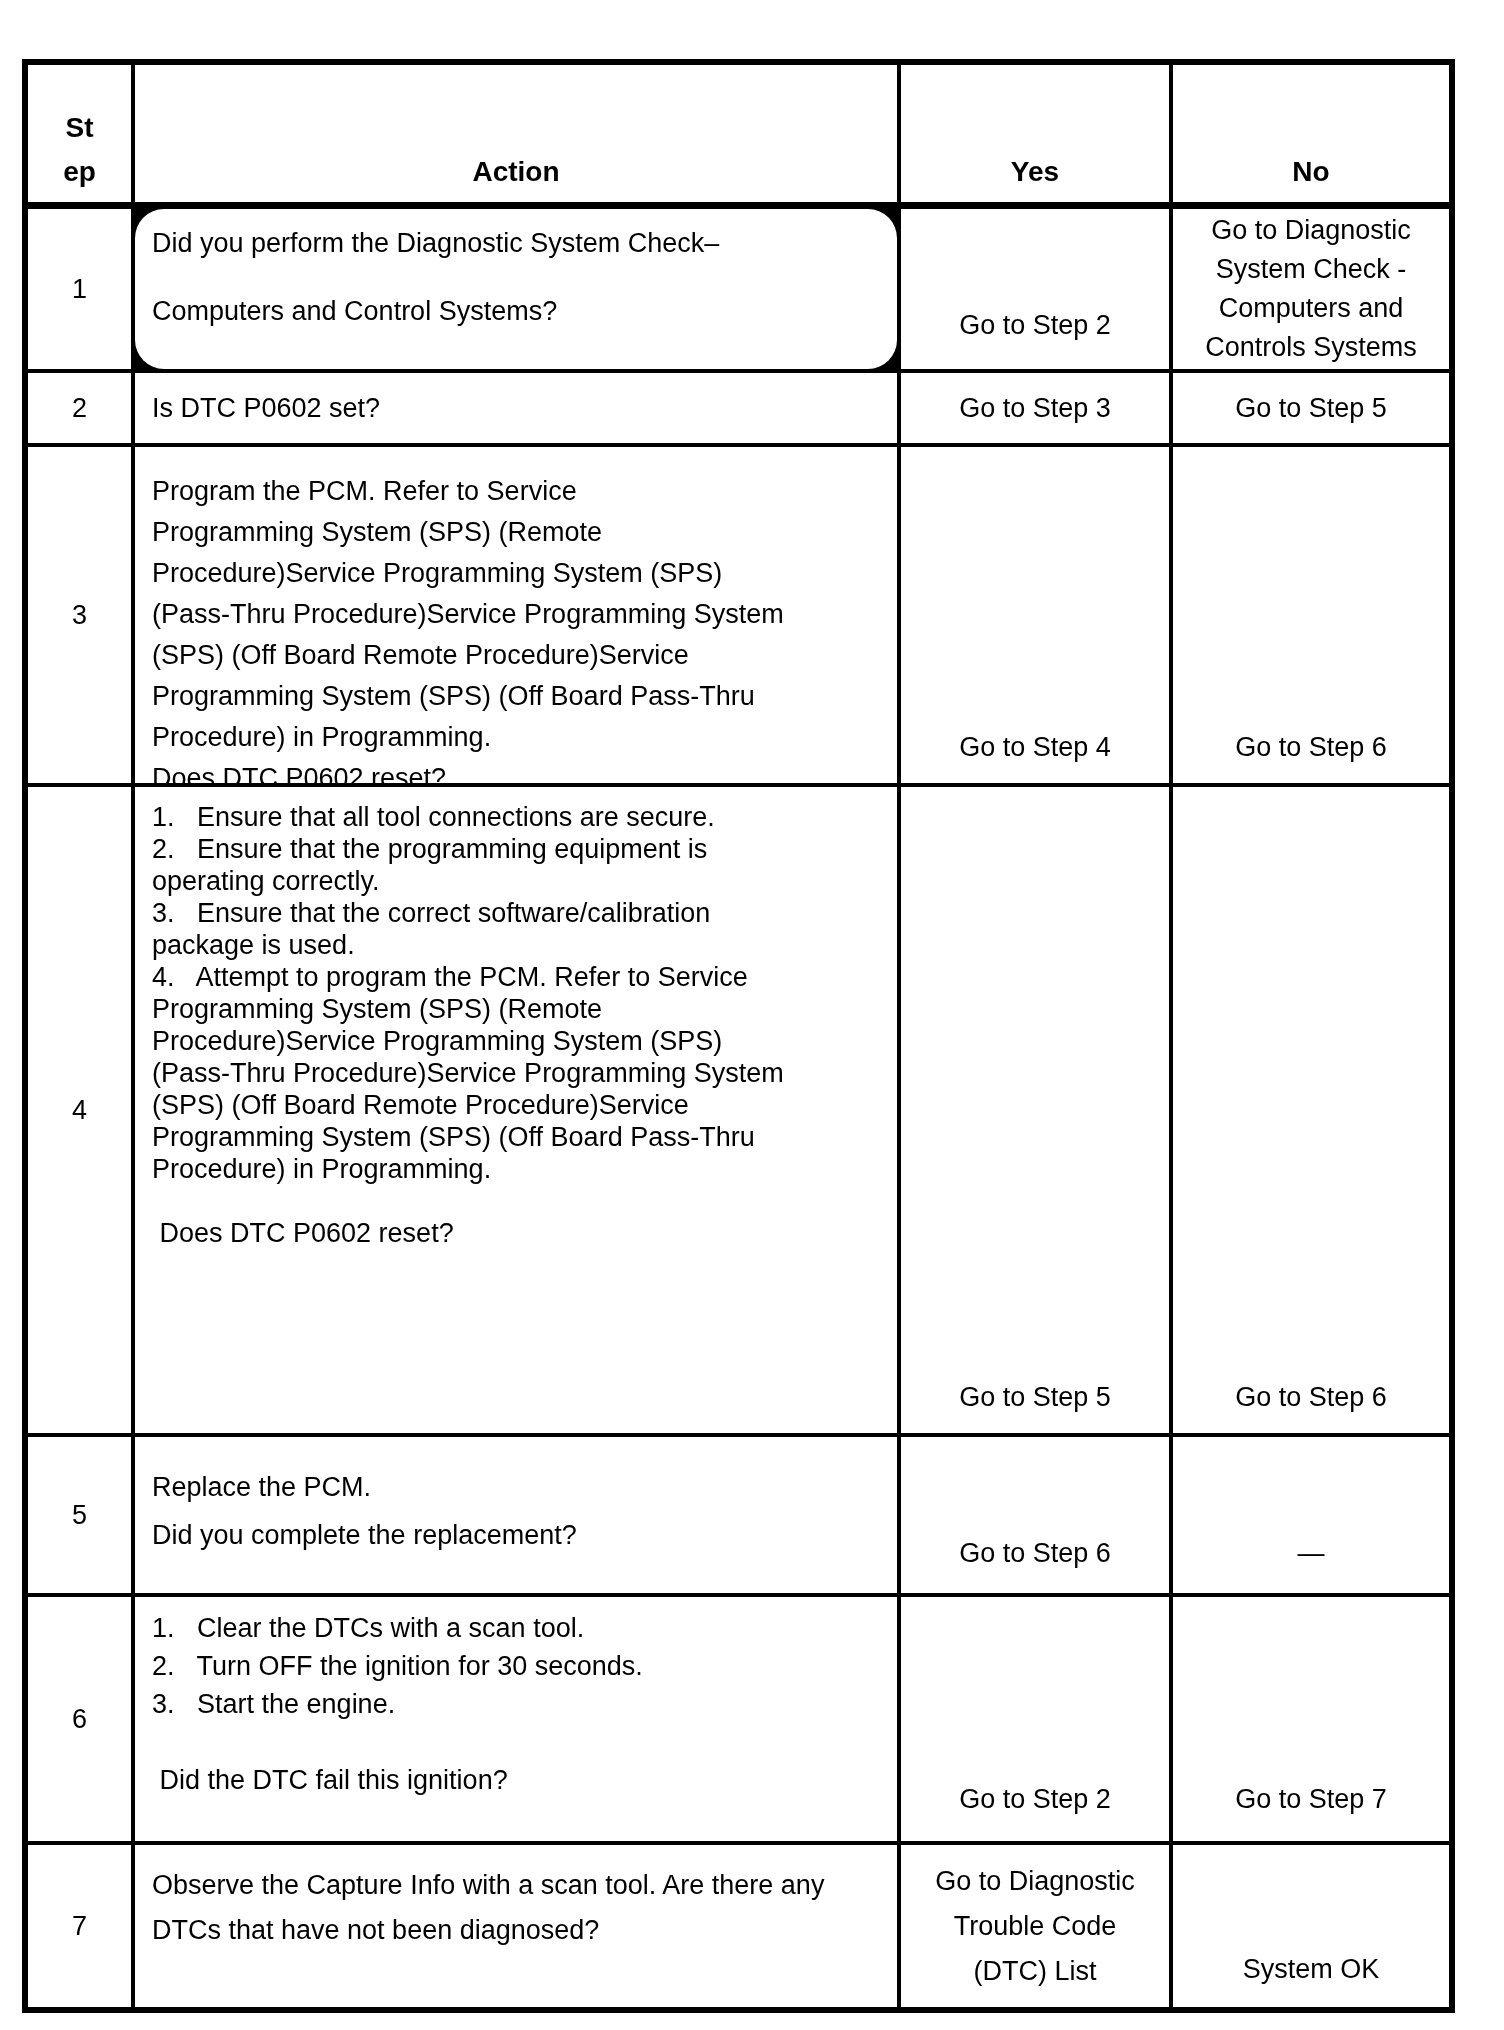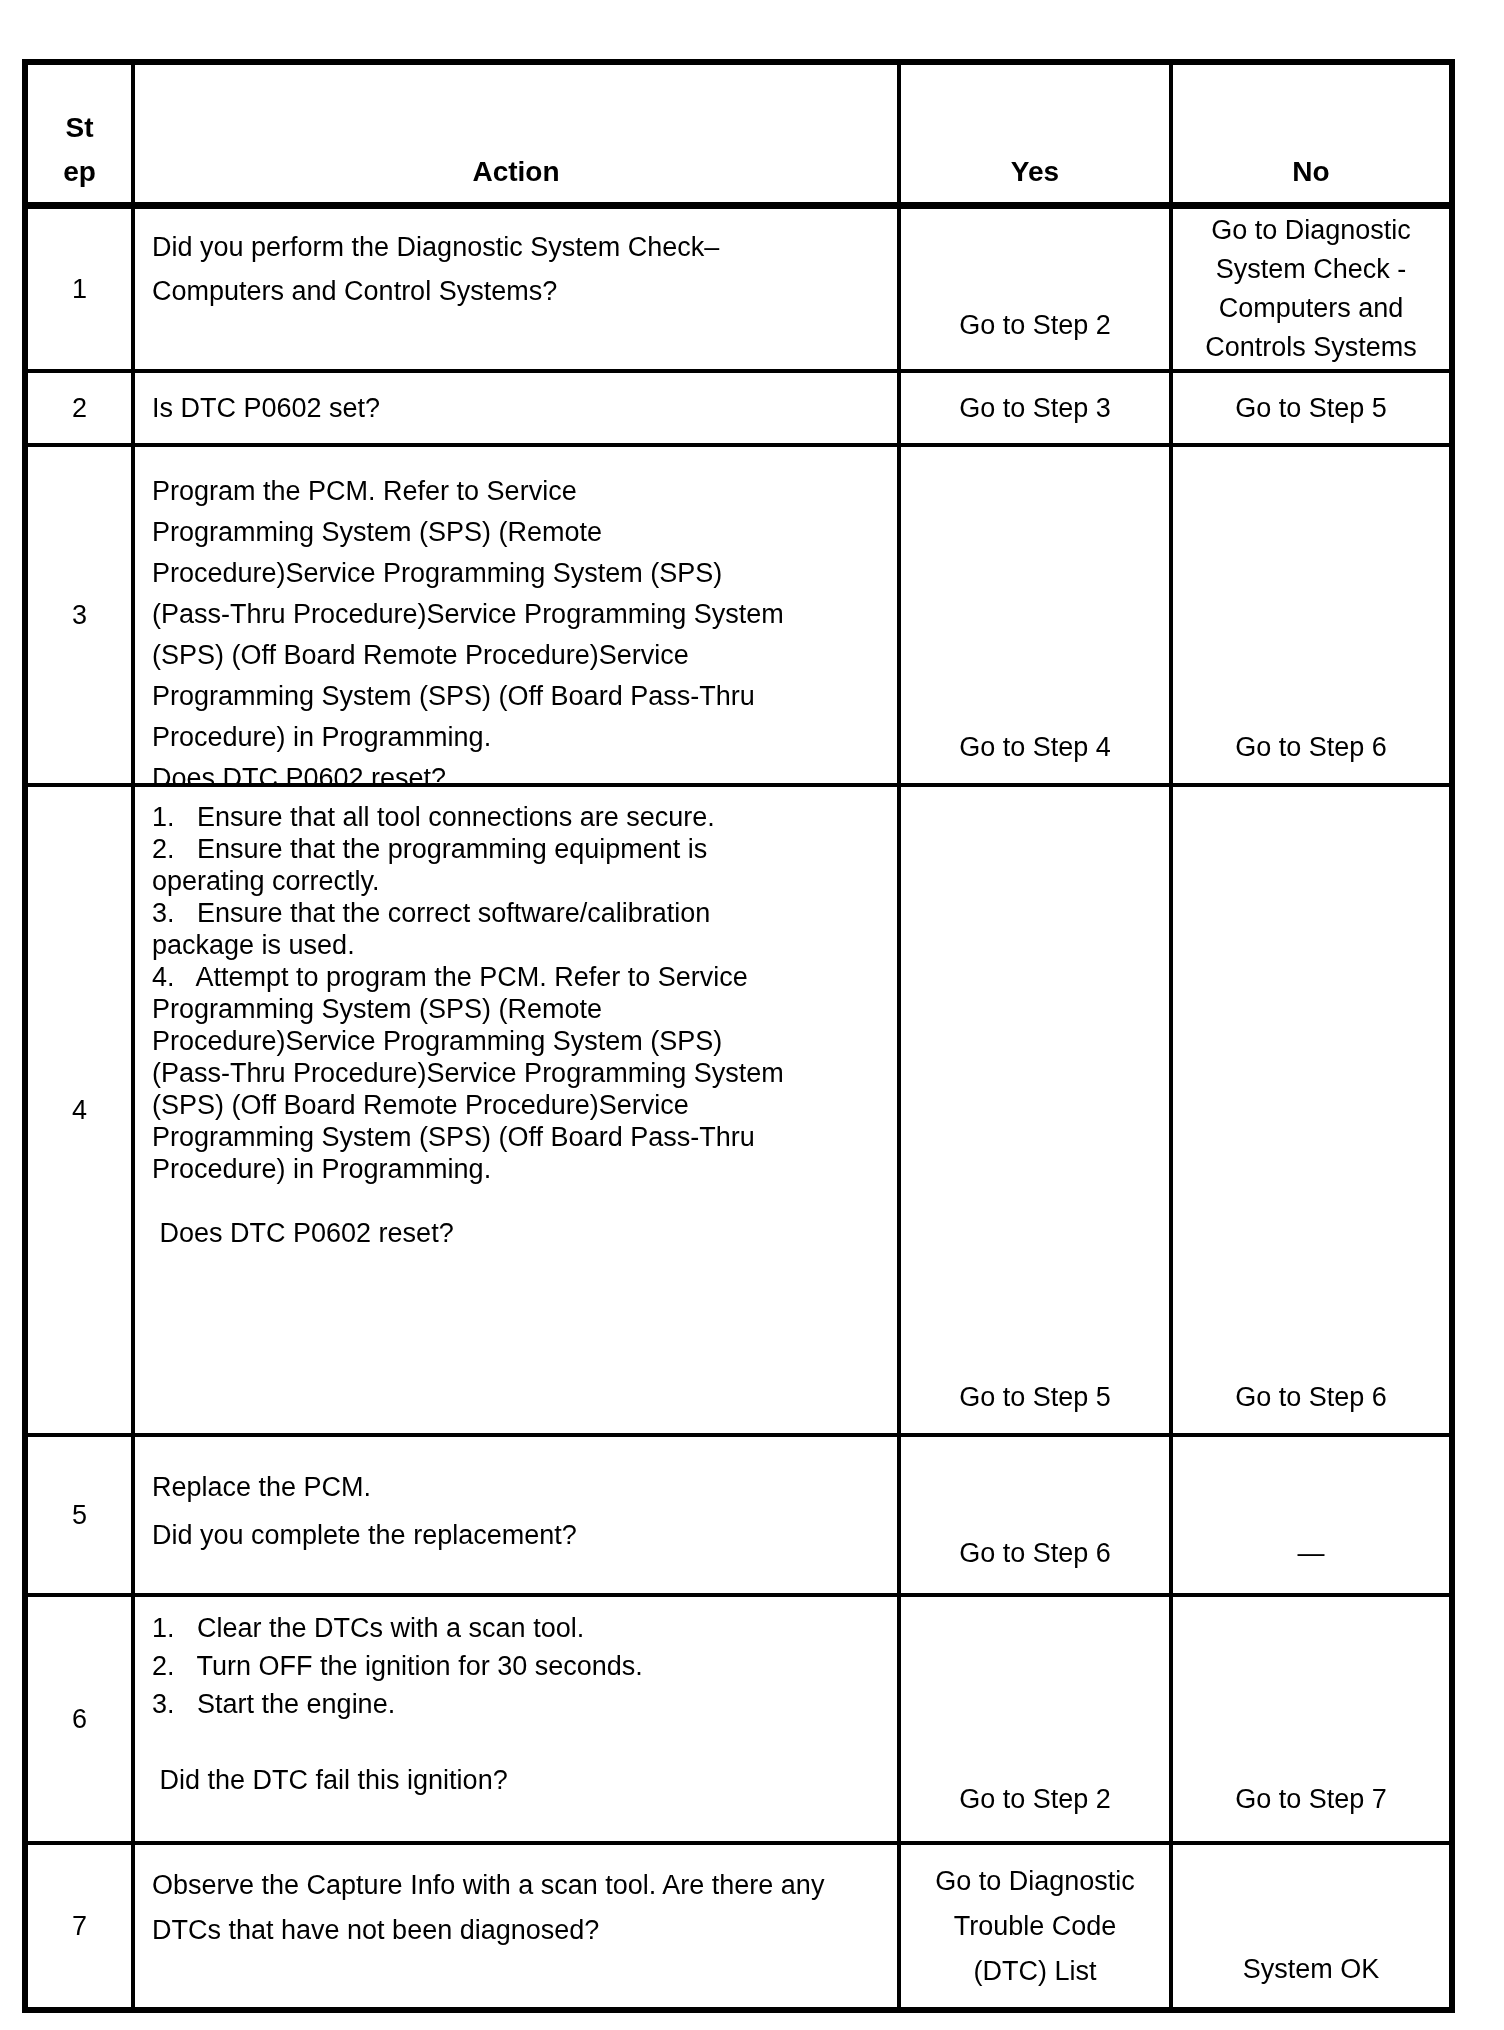--- a/index.html
+++ b/index.html
@@ -46,21 +46,21 @@
   .center-h{align-items:center;text-align:center;}
   .v-top{justify-content:flex-start;}
   .v-center{justify-content:center;}
   .v-bottom{justify-content:flex-end;}
   .action{
     text-align:left;
     padding-left:17px;
     padding-right:8px;
   }
   
-  .a1{padding-top:16px;line-height:44px;}
+  .a1{line-height:68px;border-radius:29px;}
   .a3{padding-top:24px;line-height:41px;}
   .a4{padding-top:14px;line-height:32px;}
   .a5{padding-top:26px;line-height:48px;}
   .a6{padding-top:12px;line-height:38px;}
   .a7{padding-top:18px;line-height:45px;}
   
   .pb14{padding-bottom:14px;}
   .pb16{padding-bottom:16px;text-align:right;}
   .pb18{padding-bottom:18px;}
   .pb20{padding-bottom:20px;}

